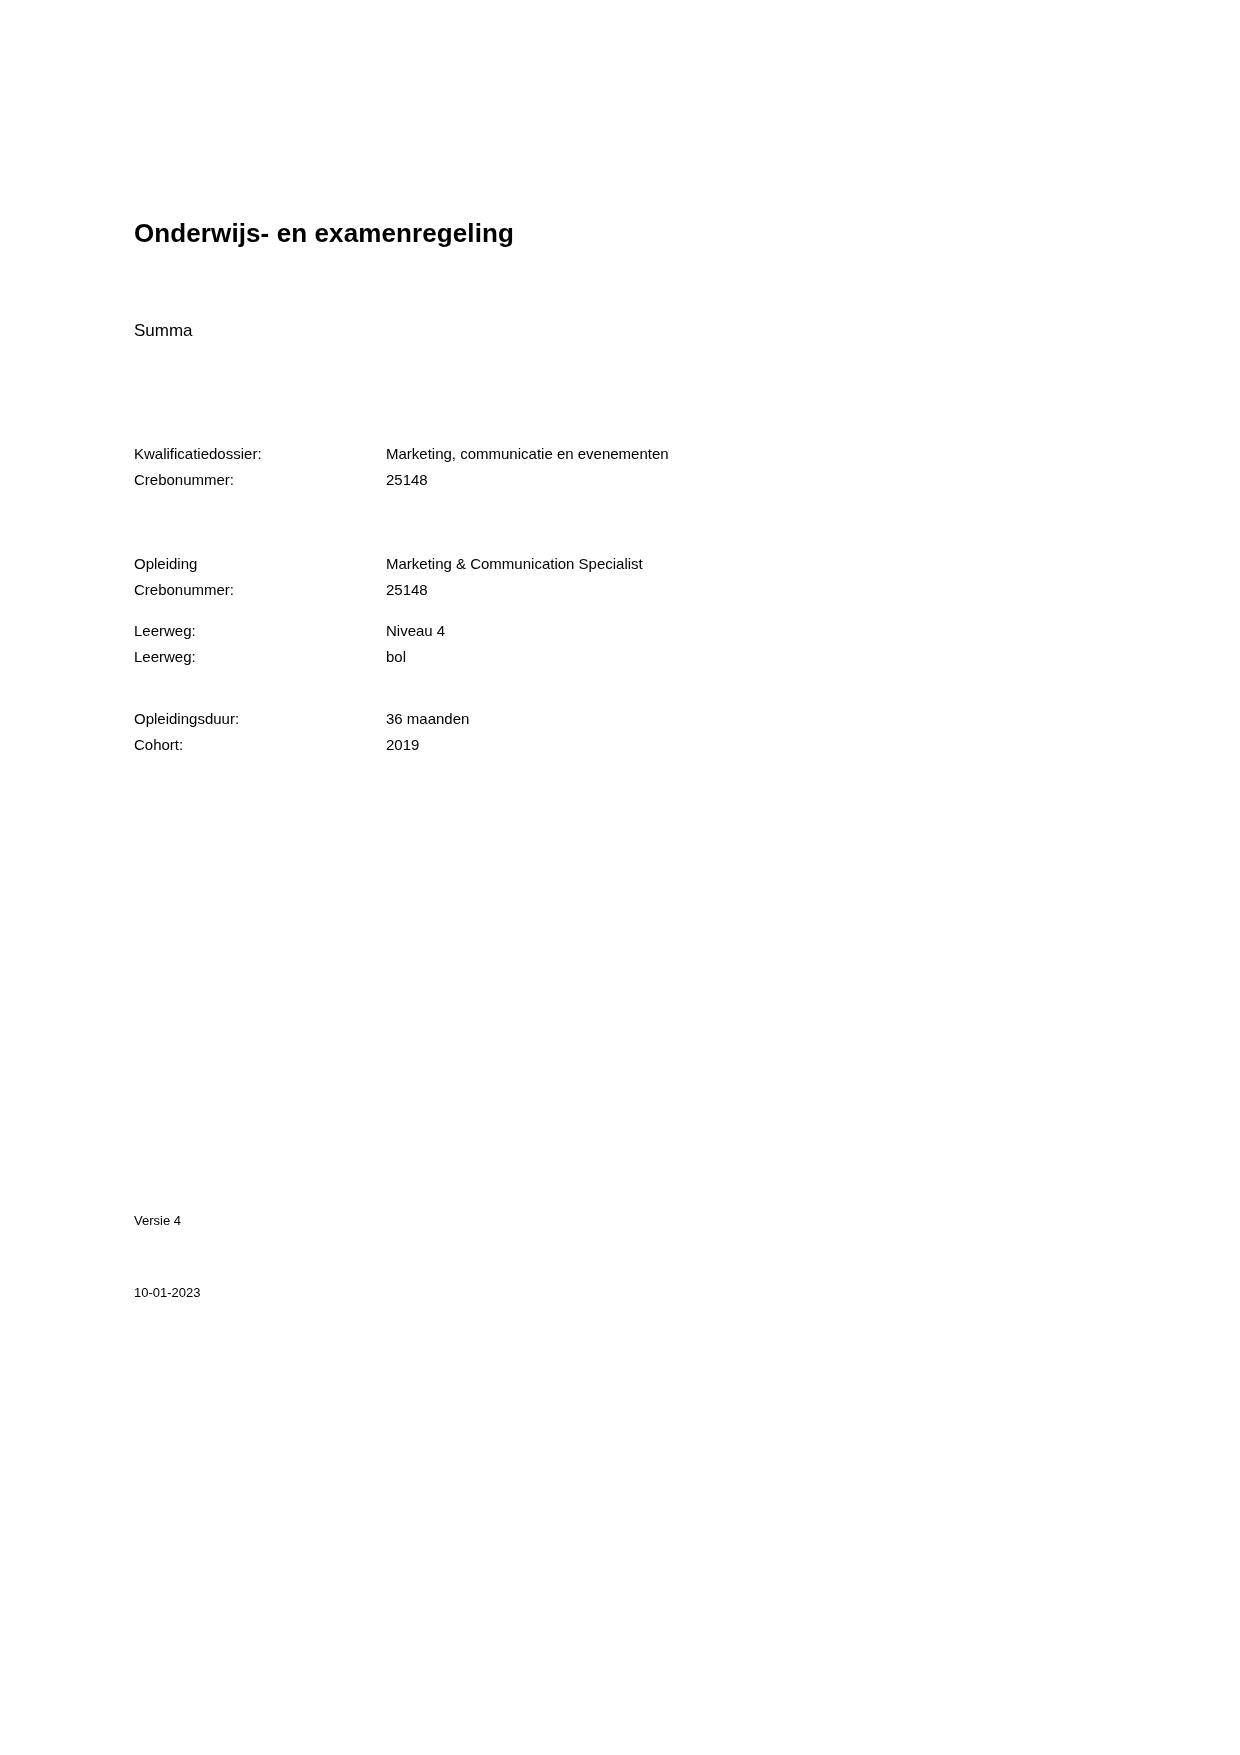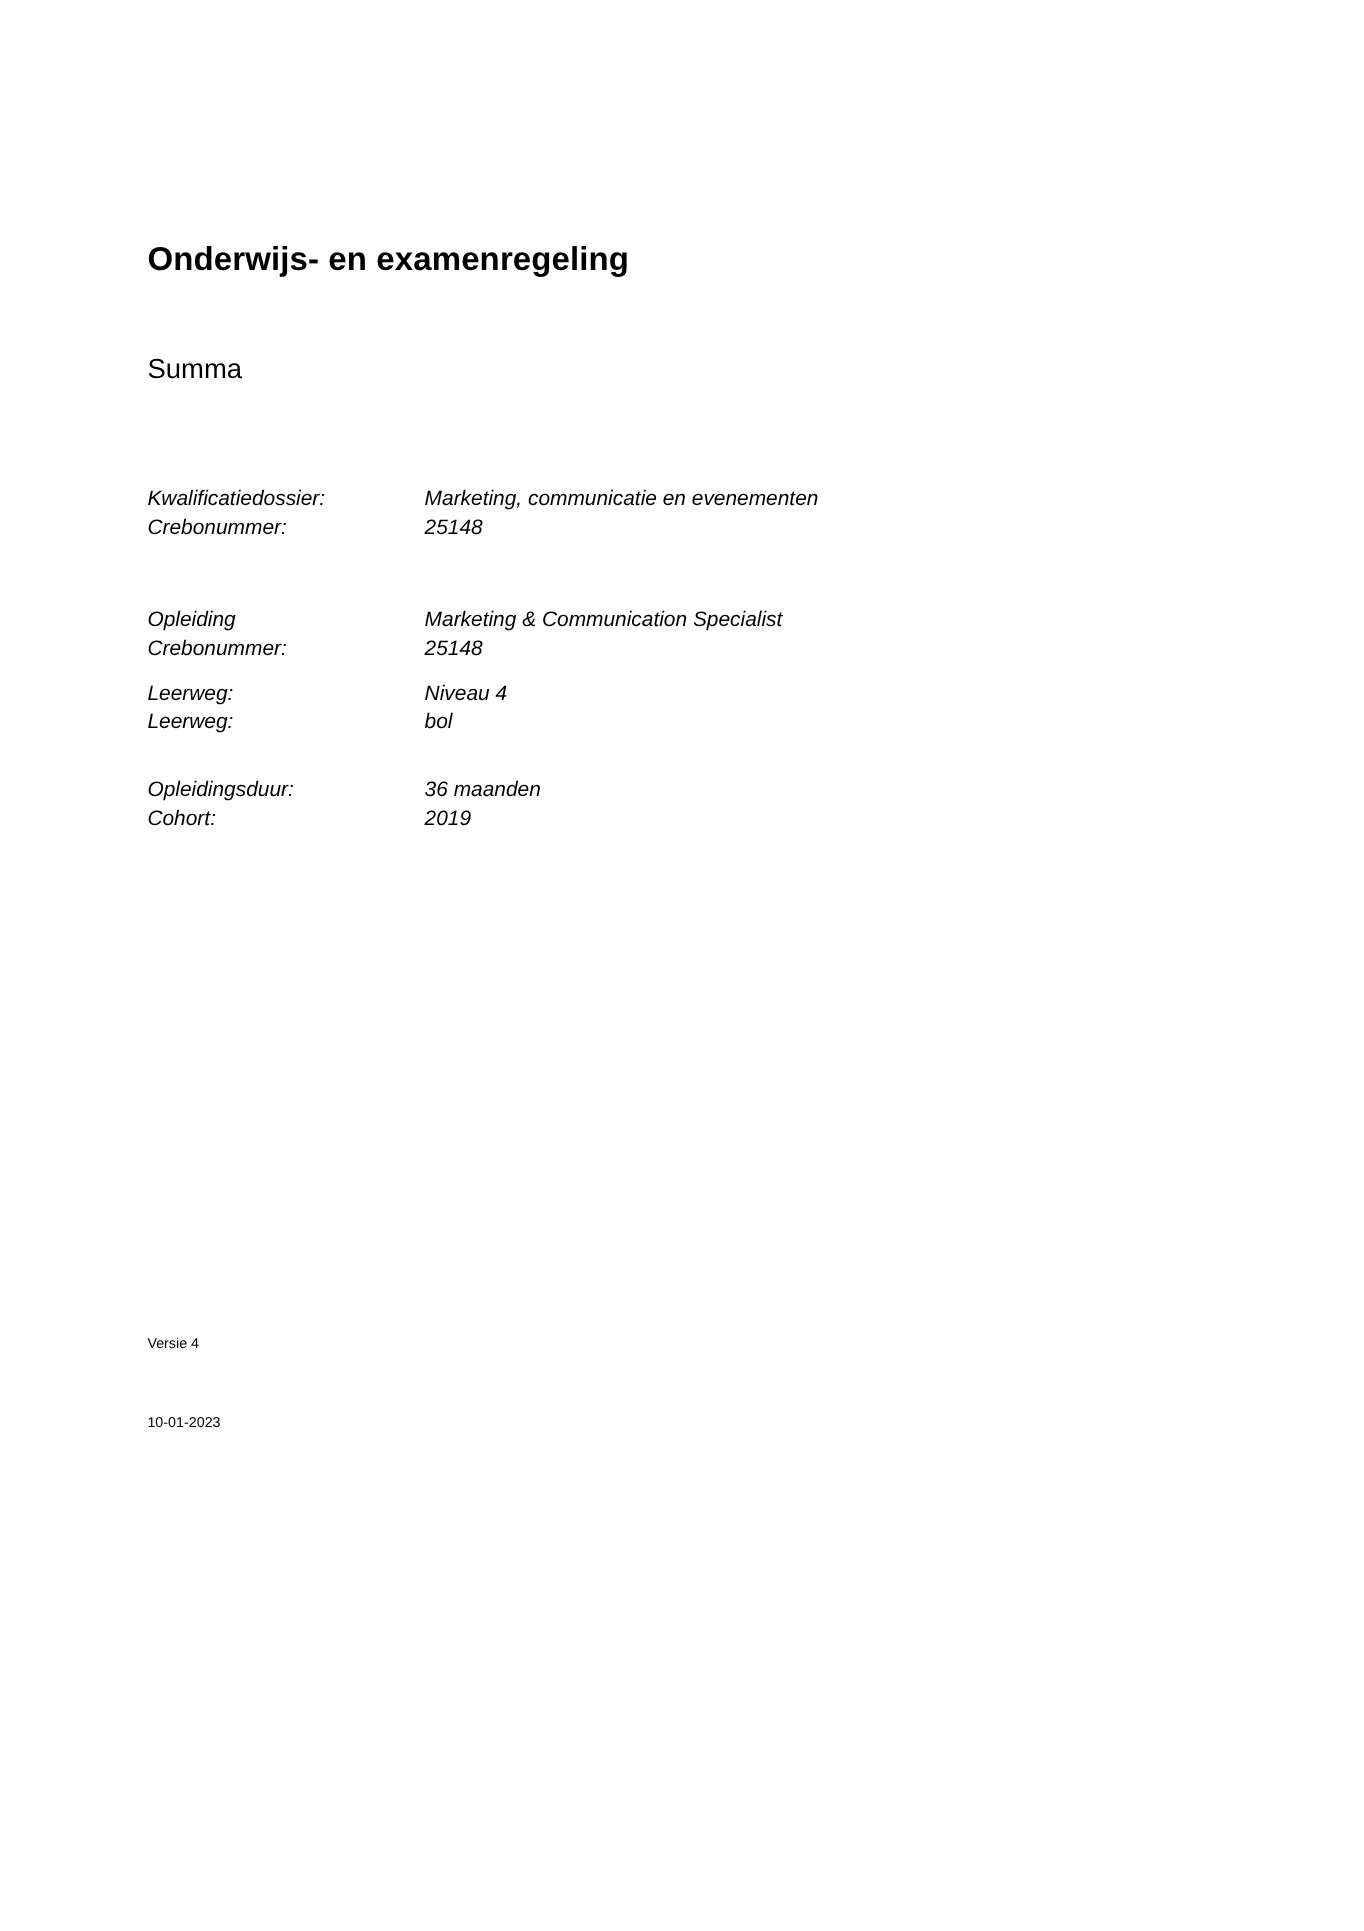--- a/index.html
+++ b/index.html
@@ -21,48 +21,47 @@
     left: 0;
     width: 1240px;
     height: 1755px;
     background: #ffffff;
     overflow: hidden;
   }
   .doc-title {
     position: absolute;
     left: 134px;
     top: 218px;
-    font-size: 30px;
+    font-size: 26px;
     font-weight: bold;
     letter-spacing: 0.1px;
     line-height: 1.2;
   }
   .org-name {
     position: absolute;
     left: 134px;
     top: 320px;
-    font-size: 25px;
+    font-size: 17px;
     line-height: 1.3;
   }
   .info-block {
     position: absolute;
     left: 134px;
     width: 800px;
   }
   .info-block.b1 { top: 441px; }
   .info-block.b2 { top: 530px; margin-top: 21px; }
   .info-block.b3 { top: 618px; }
   .info-block.b4 { top: 706px; }
 
   .info-row {
     display: flex;
     align-items: baseline;
     line-height: 26px;
-    font-size: 19px;
-    font-style: italic;
+    font-size: 15px;
   }
   .info-label {
     width: 252px;
     flex: 0 0 252px;
     white-space: nowrap;
   }
   .info-value {
     flex: 1 1 auto;
     white-space: nowrap;
   }

